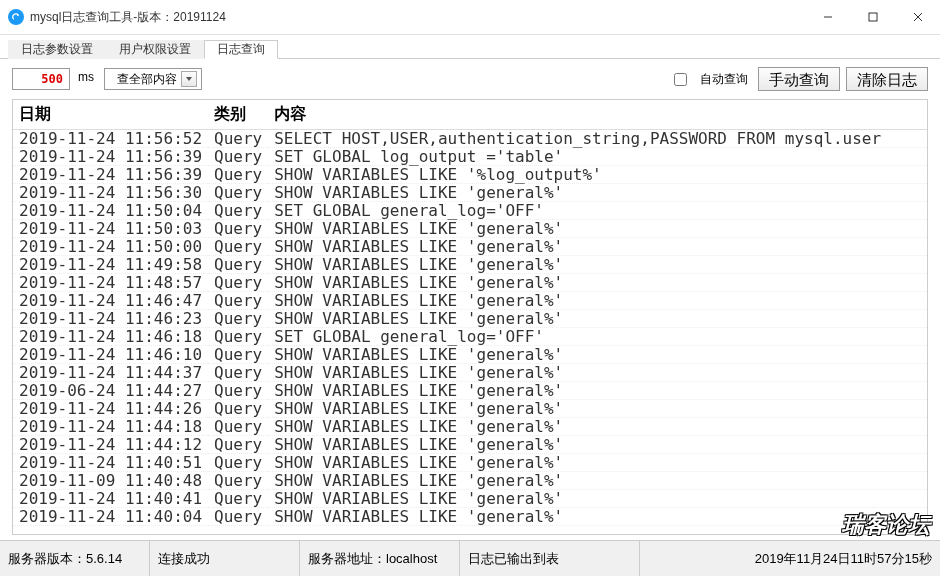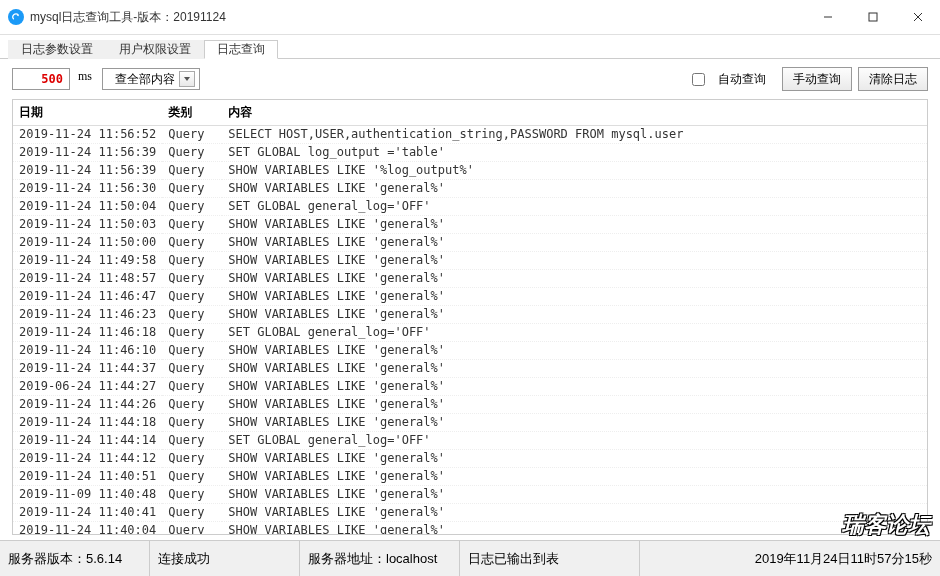--- a/index.html
+++ b/index.html
@@ -8,29 +8,29 @@
 .titlebar .icon { width: 16px; height: 16px; margin: 0 6px 0 8px; border-radius: 50%; background: #1b9af7; display: flex; align-items: center; justify-content: center; }
 .titlebar .icon svg { width: 12px; height: 12px; }
 .titlebar .title { flex: 1; color: #333; font-size: 12px; }
 .winbtns { display: flex; }
 .winbtn { width: 45px; height: 30px; display: flex; align-items: center; justify-content: center; color: #333; }
 .tabs { display: flex; background: #fff; border-bottom: 1px solid #ccc; padding: 4px 8px 0 8px; }
 .tab { padding: 0 12px; border: 1px solid transparent; border-bottom: none; background: #f0f0f0; margin-right: 0; font-size: 12px; color: #333; position: relative; top: 1px; }
 .tab.active { background: #fff; border-color: #ccc; border-bottom: 1px solid #fff; }
 .toolbar { display: flex; align-items: center; padding: 8px 12px; gap: 6px; justify-content: flex-end; }
 .msbox { border: 1px solid #999; padding: 3px 6px; width: 58px; text-align: right; color: #d00; font-weight: bold; font-family: Consolas, monospace; }
-.mslabel { margin: 0 4px 5px 2px; font-family: Liberation Serif, serif; }
+.mslabel { margin: 0 4px 5px 2px; font-family: Liberation Sans, sans-serif; }
 .combo { display: inline-flex; align-items: center; border: 1px solid #999; background: #fff; padding: 2px 4px 2px 12px; height: 22px; }
 .combo .arrow { margin-left: 4px; width: 16px; height: 16px; display: flex; align-items: center; justify-content: center; border: 1px solid #aaa; background: linear-gradient(#fff,#e8e8e8); }
 .spacer { flex: 1; }
-.chk { display: inline-flex; align-items: center; gap: 13px; margin-right: 10px; }
+.chk { display: inline-flex; align-items: center; gap: 13px; margin-right: 4px; }
 .chk input { width: 13px; height: 13px; }
-.btn { border: 1px solid #999; background: linear-gradient(#fdfdfd,#eaeaea); padding: 3px 10px; font-size: 12px; height: 24px; }
+.btn { border: 1px solid #999; background: linear-gradient(#fdfdfd,#eaeaea); padding: 3px 10px; font-size: 15px; height: 24px; }
 .grid-wrap { margin: 0 12px; border: 1px solid #ccc; height: 436px; overflow: auto; position: relative; }
-.grid { width: 100%; border-collapse: collapse; font-family: "NSimSun", SimSun, Consolas, monospace; font-size: 12px; }
+.grid { width: 100%; border-collapse: collapse; font-family: "NSimSun", SimSun, Consolas, monospace; font-size: 16px; }
 .grid th { text-align: left; padding: 4px 6px; font-weight: bold; border-bottom: 1px solid #ddd; background: #fff; position: sticky; top: 0; font-family: "Microsoft YaHei", SimSun; }
 .grid td { padding: 1px 6px; white-space: nowrap; color: #333; line-height: 15px; }
 .grid tr.row td { border-bottom: 1px dotted #eee; }
 .col-date { width: 145px; }
 .col-type { width: 60px; }
 .status { position: absolute; left: 0; right: 0; bottom: 0; height: 36px; border-top: 1px solid #ccc; background: #f0f0f0; display: flex; align-items: center; font-size: 13px; }
 .status .cell { padding: 0 8px; border-right: 1px solid #ccc; height: 100%; display: flex; align-items: center; }
 .status .cell.last { border-right: none; }
 .status .wide { flex: 0 0 auto; }
 .status-spacer { flex: 1; }
@@ -184,25 +184,20 @@
           <td>2019-11-24 11:44:26</td>
           <td>Query</td>
           <td>SHOW VARIABLES LIKE 'general%'</td>
         </tr>
         <tr class="row">
           <td>2019-11-24 11:44:18</td>
           <td>Query</td>
           <td>SHOW VARIABLES LIKE 'general%'</td>
         </tr>
         <tr class="row">
-          <td>2019-11-24 11:44:14</td>
-          <td>Query</td>
-          <td>SET GLOBAL general_log='OFF'</td>
-        </tr>
-        <tr class="row">
           <td>2019-11-24 11:44:12</td>
           <td>Query</td>
           <td>SHOW VARIABLES LIKE 'general%'</td>
         </tr>
         <tr class="row">
           <td>2019-11-24 11:40:51</td>
           <td>Query</td>
           <td>SHOW VARIABLES LIKE 'general%'</td>
         </tr>
         <tr class="row">

